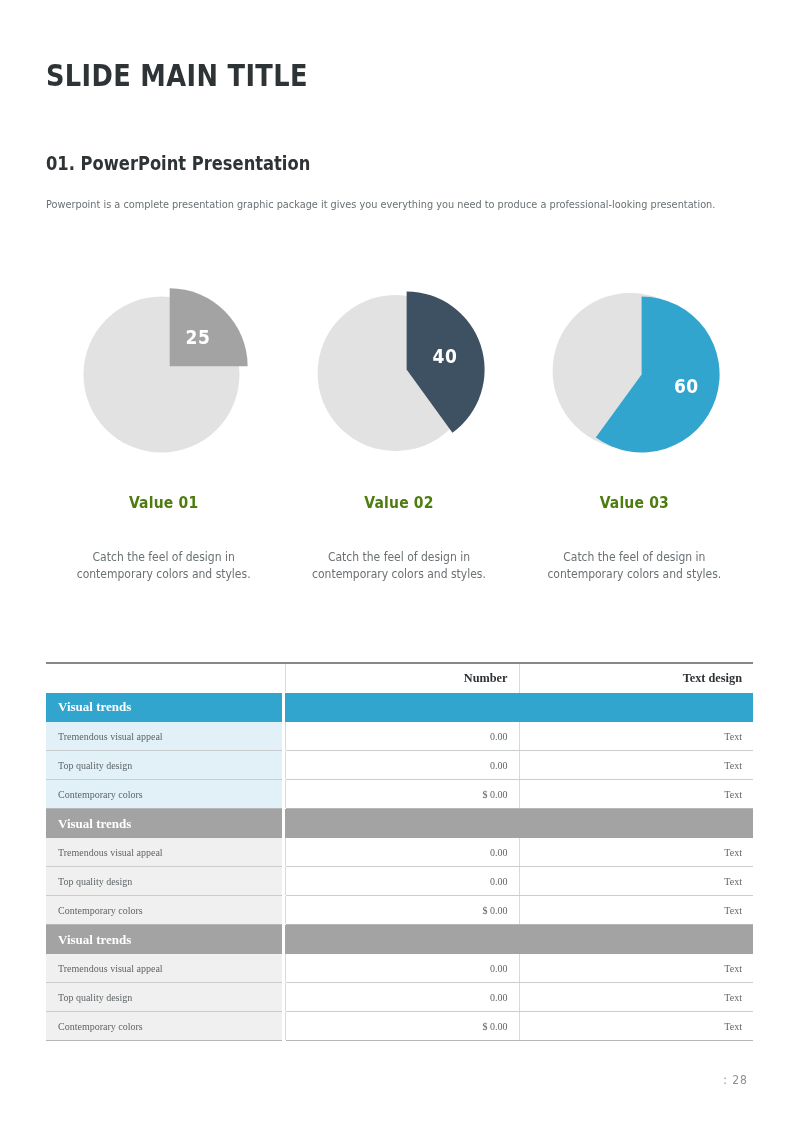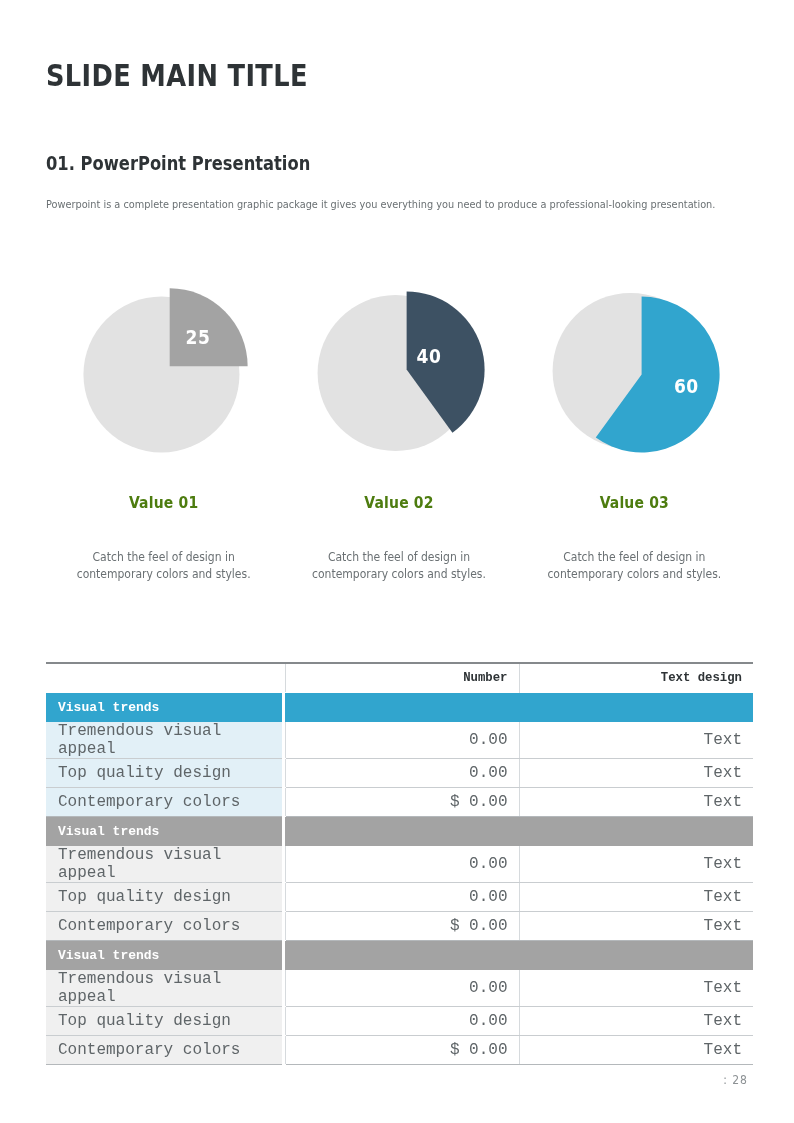--- a/index.html
+++ b/index.html
@@ -124,21 +124,21 @@
   .table-area {
     position: absolute;
     left: 46px;
     top: 662px;
     width: 704px;
   }
   table.data-table {
     width: 100%;
     border-collapse: collapse;
     table-layout: fixed;
-    font-family: Liberation Mono, monospace;
+    font-family: Liberation Serif, serif;
   }
   table.data-table col.c-label { width: 236px; }
   table.data-table col.c-num   { width: 234px; }
   table.data-table col.c-text  { width: 234px; }
 
   .data-table td, .data-table th {
     padding: 0;
     margin: 0;
     vertical-align: middle;
   }
@@ -164,21 +164,21 @@
     color: #ffffff;
   }
   .group-row td.g-label { padding-left: 12px; }
   .group-row.blue td { background: #31a5ce; }
   .group-row.gray td { background: #a3a3a3; }
   .group-row td.spacer-cell { background: #ffffff !important; width: 2px; }
 
   
   .data-row td {
     height: 28px;
-    font-size: 16px;
+    font-size: 10px;
     color: #5f6568;
     border-bottom: 1px solid #c9cdd0;
     background: #ffffff;
   }
   .data-row.last td { border-bottom: 1px solid #b4b8bb; }
   .data-row td.d-label { padding-left: 12px; text-align: left; }
   .data-row td.d-num   { text-align: right; padding-right: 11px; }
   .data-row td.d-text  { text-align: right; padding-right: 11px; }
 
   .tint-blue td.d-label { background: #e2f0f7; }
@@ -226,21 +226,21 @@
         <div class="pie-label">Value 01</div>
         <div class="pie-divider"></div>
         <div class="pie-desc">Catch the feel of design in contemporary colors and styles.</div>
       </div>
       <div class="pie-col">
         <div class="pie-wrap">
           <svg width="200" height="202" viewBox="0 0 200 202">
             <circle cx="96.57619654133745" cy="105.11246117974981" r="78" fill="#e2e2e2"></circle>
             <path d="M 107.60845213036123 101.52786404500043 L 107.60845213036123 23.527864045000427 A 78 78 0 0 1 153.45570180917414 164.63118960624632 Z" fill="#3d5163"></path>
           </svg>
-          <div class="pie-value" style="left: 116px; top: 76.9941px; width: 28px; text-align: center;">40</div>
+          <div class="pie-value" style="left: 132px; top: 76.9941px; width: 28px; text-align: center;">40</div>
         </div>
         <div class="pie-label">Value 02</div>
         <div class="pie-divider"></div>
         <div class="pie-desc">Catch the feel of design in contemporary colors and styles.</div>
       </div>
       <div class="pie-col">
         <div class="pie-wrap">
           <svg width="200" height="202" viewBox="0 0 200 202">
             <circle cx="96.57619654133745" cy="102.88753882025019" r="78" fill="#e2e2e2"></circle>
             <path d="M 107.60845213036123 106.47213595499957 L 107.60845213036123 28.472135954999573 A 78 78 0 1 1 61.761202451548336 169.57546151624547 Z" fill="#31a5ce"></path>

